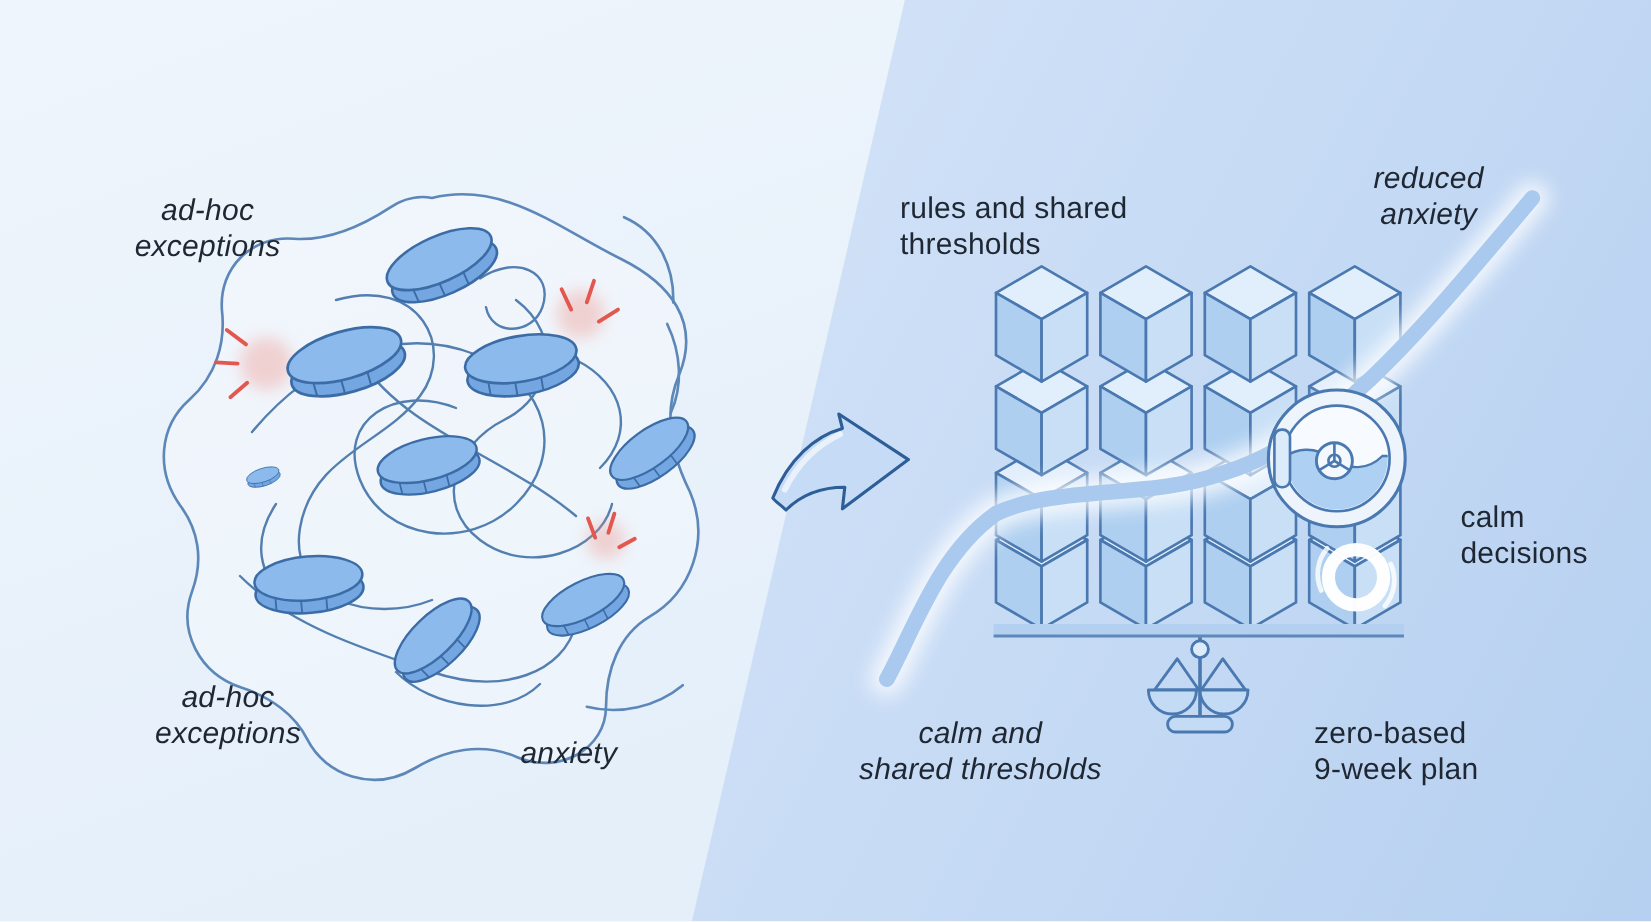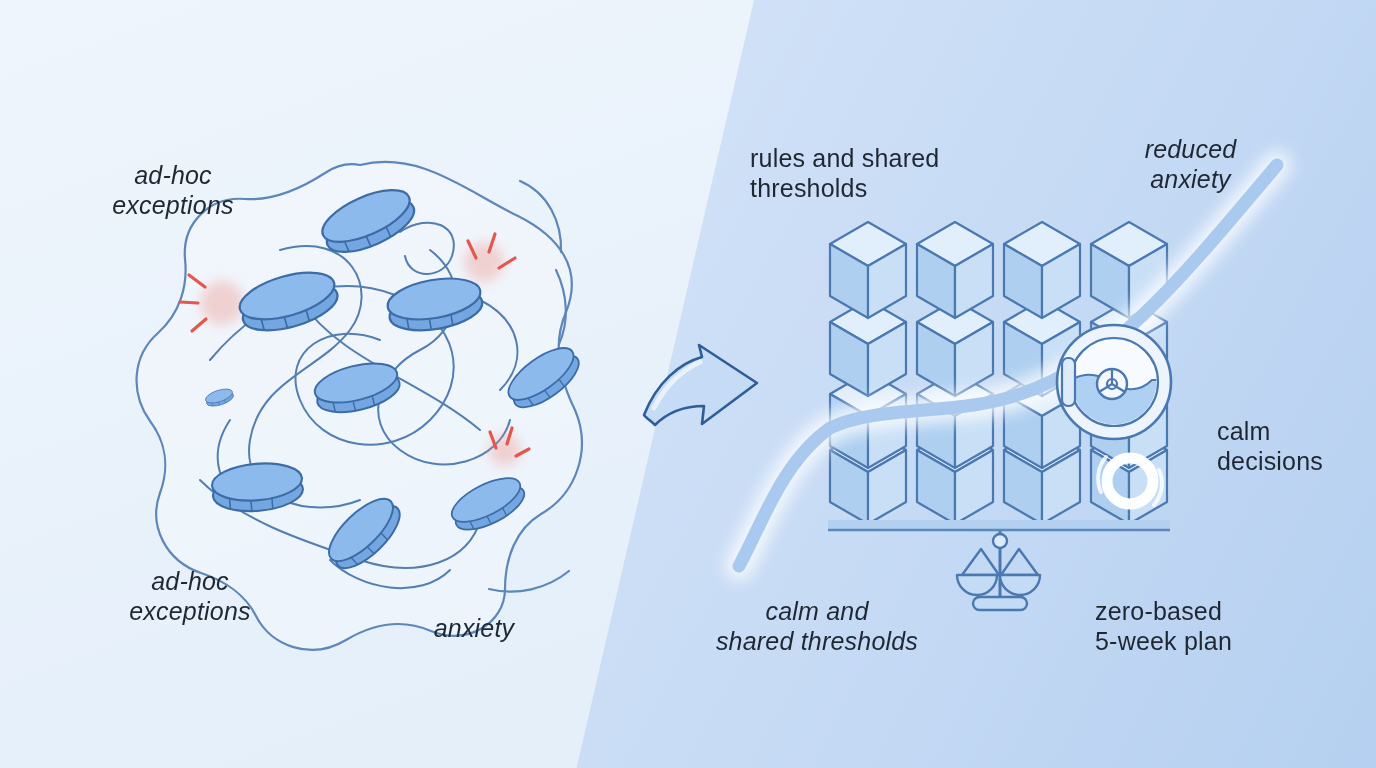--- a/index.html
+++ b/index.html
@@ -28,21 +28,21 @@
     font-size:25px;
     line-height:30px;
     font-weight:400;
     letter-spacing:0.2px;
   }
   .t-center{text-align:center;font-style:italic;}
   .t-left{text-align:left;}
   #lbl-adhoc-top   {left:73px;  top:160px; width:200px;}
   #lbl-adhoc-bottom{left:90px;  top:566px; width:200px;}
   #lbl-anxiety     {left:394px; top:613px; width:160px;}
-  #lbl-rules-top   {left:750px; top:143px; width:270px;}
+  #lbl-rules-top   {left:750px; top:159px; width:270px;}
   #lbl-reduced     {left:1108px;top:134px; width:165px;}
   #lbl-calm        {left:1217px;top:416px; width:170px;}
   #lbl-rules-bottom{left:688px; top:596px; width:258px;}
   #lbl-plan        {left:1095px;top:596px; width:230px;}
 </style>
 </head>
 <body>
 
 <div id="canvas">
   <div class="bg-right"></div>
@@ -210,14 +210,14 @@
   <div class="label t-center" id="lbl-anxiety">anxiety</div>
   <div class="label t-left" id="lbl-rules-top">rules and shared
 thresholds</div>
   <div class="label t-center" id="lbl-reduced">reduced
 anxiety</div>
   <div class="label t-left" id="lbl-calm">calm
 decisions</div>
   <div class="label t-center" id="lbl-rules-bottom">calm and
 shared thresholds</div>
   <div class="label t-left" id="lbl-plan">zero-based
-5-week plan</div>
+9-week plan</div>
 </div>
 
 </body></html>

